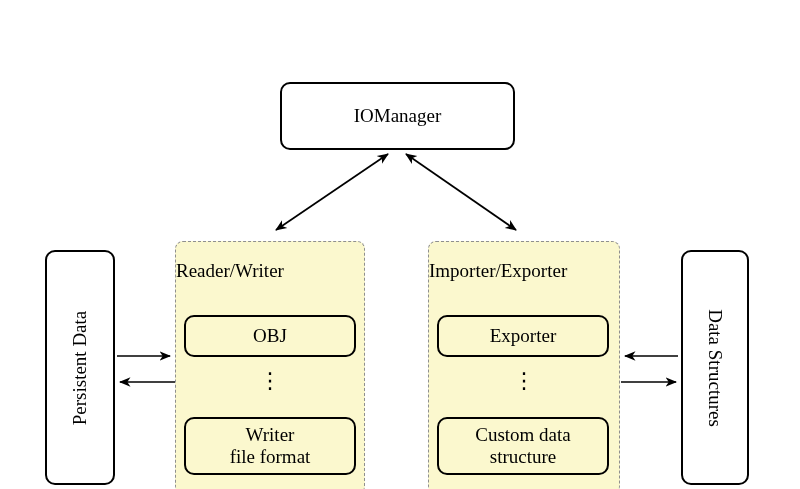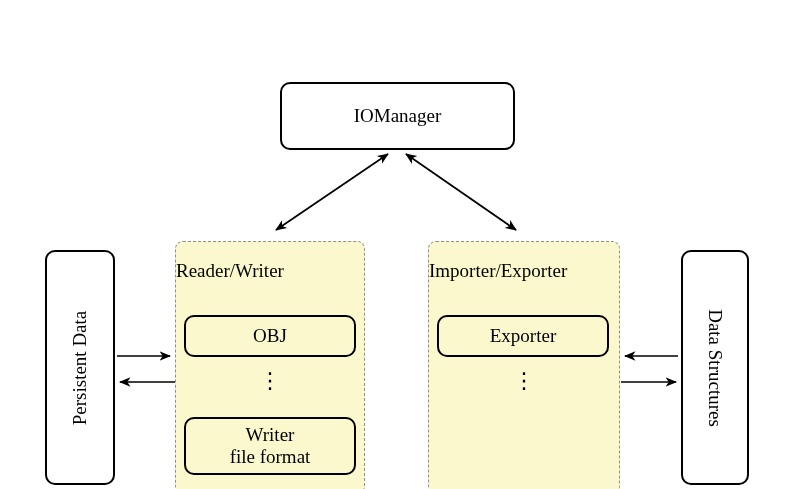--- a/index.html
+++ b/index.html
@@ -87,15 +87,17 @@
     <div class="inner-box inner-first">OBJ</div>
     <div class="dots">⋮</div>
     <div class="inner-box inner-last">Writer
 file format</div>
   </div>
 
   <div class="panel panel-right">
     <div class="panel-title">Importer/Exporter</div>
     <div class="inner-box inner-first">Exporter</div>
     <div class="dots">⋮</div>
+    <div class="inner-box inner-last">Custom data
+structure</div>
   </div>
 
 </div>
 
 </body></html>

